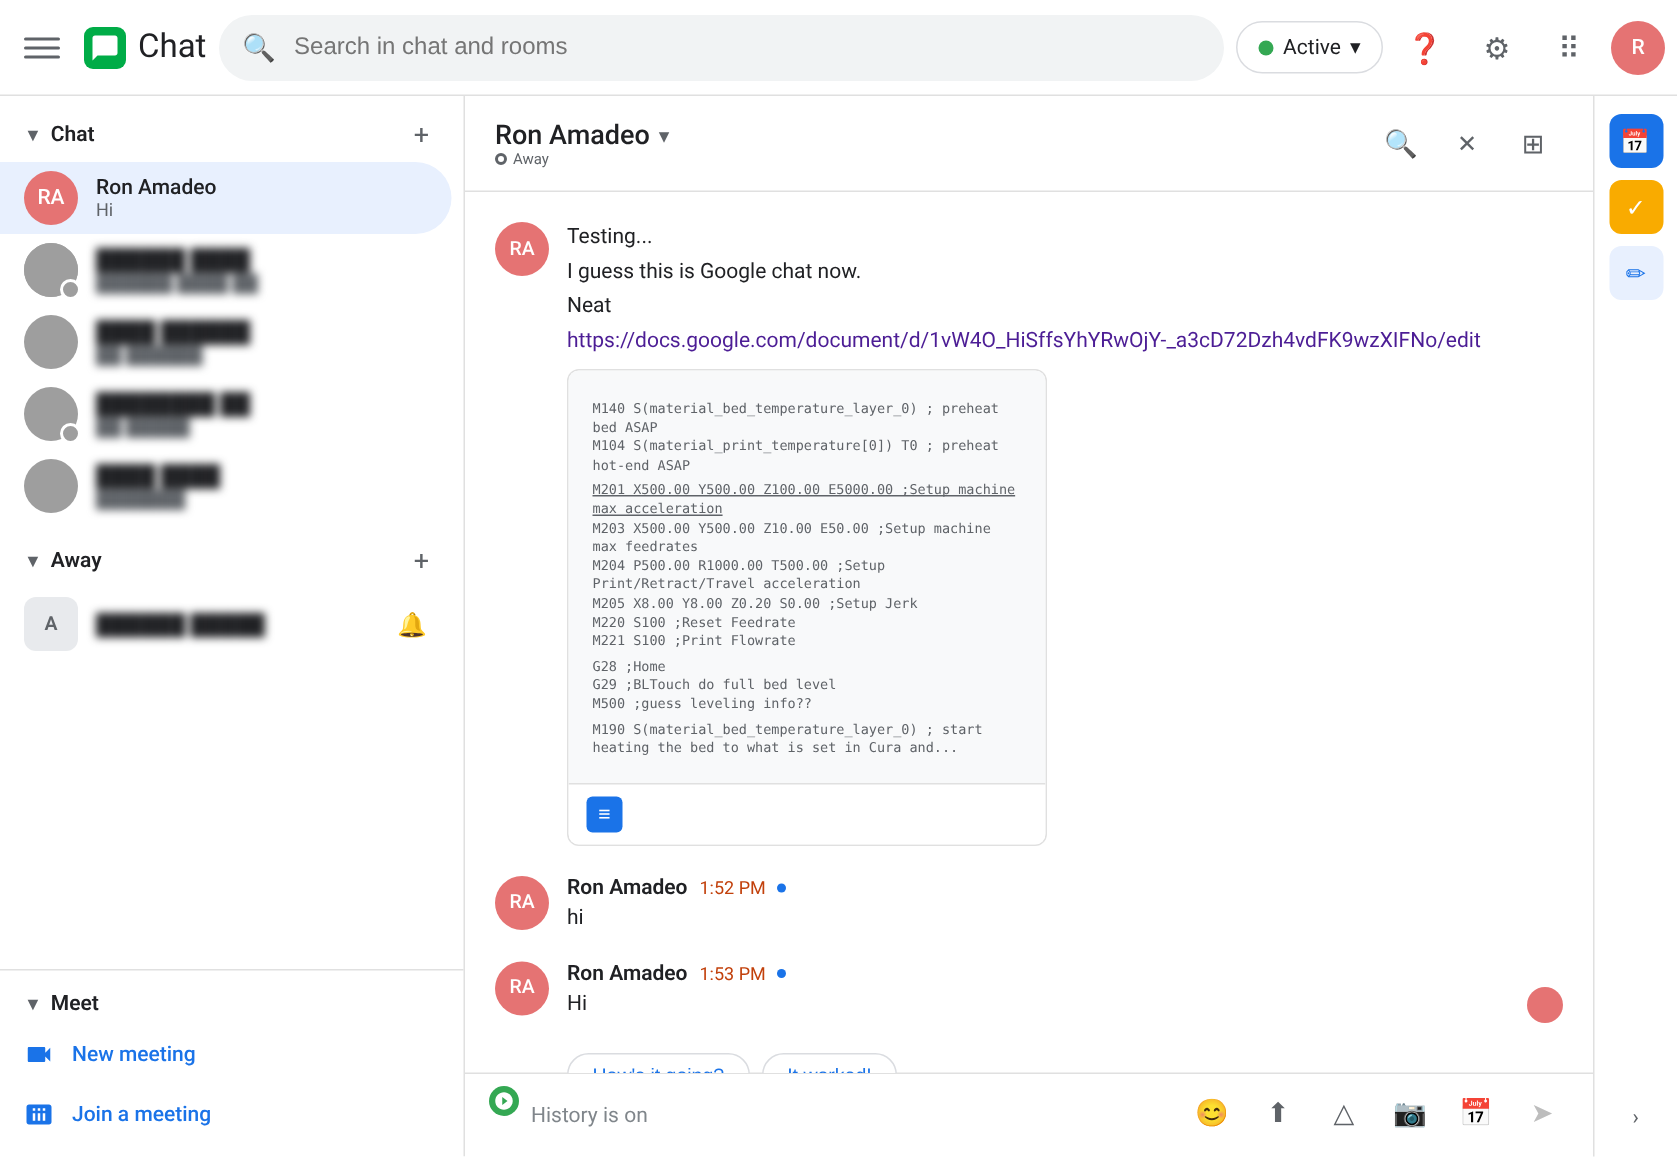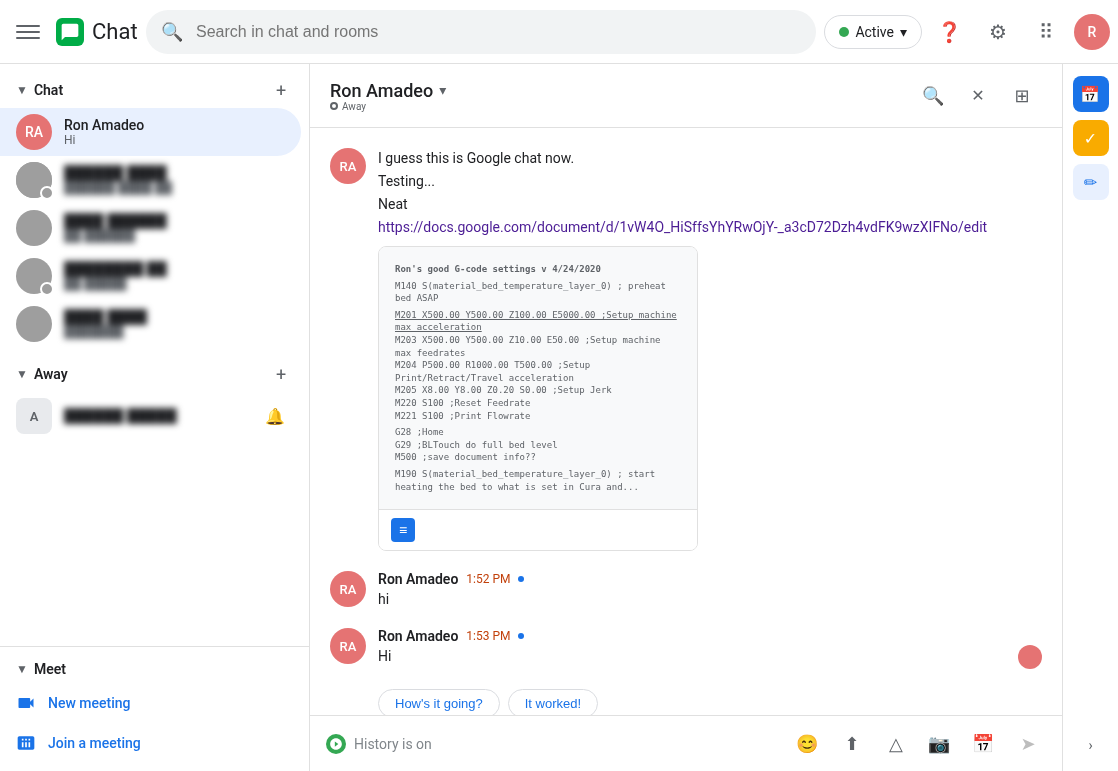--- a/index.html
+++ b/index.html
@@ -331,21 +331,20 @@
       color: #1a73e8;
       cursor: pointer;
       font-weight: 500;
     }
 
     
     .input-area {
       padding: 8px 16px;
       border-top: 1px solid #e0e0e0;
       display: flex;
-      align-items: center;
       gap: 8px;
       flex-shrink: 0;
       height: 56px;
     }
     .input-box {
       flex: 1;
       display: flex;
       align-items: center;
       gap: 8px;
     }
@@ -590,40 +589,40 @@
             <span>⊞</span>
           </div>
         </div>
       </div>
 
       <div class="messages-area">
 
         <div class="message-row" style="align-items:flex-start;">
           <div class="msg-avatar">RA</div>
           <div class="msg-content">
+            <div class="msg-text">Testing...</div>
             <div class="msg-text">I guess this is Google chat now.</div>
-            <div class="msg-text">Testing...</div>
             <div class="msg-text">Neat</div>
             <div class="msg-text">
               <a href="#" class="msg-link">https://docs.google.com/document/d/1vW4O_HiSffsYhYRwOjY-_a3cD72Dzh4vdFK9wzXIFNo/edit</a>
             </div>
 
             <div class="attachment-card">
               <div class="attachment-preview">
-                <div style="font-weight:bold; margin-bottom:4px;">Ron's good G-code settings v 4/24/2020</div>
                 <div style="margin-top:4px;">M140 S(material_bed_temperature_layer_0) ; preheat bed ASAP</div>
+                <div>M104 S(material_print_temperature[0]) T0 ; preheat hot-end ASAP</div>
                 <div style="margin-top:4px;text-decoration:underline;">M201 X500.00 Y500.00 Z100.00 E5000.00 ;Setup machine max acceleration</div>
                 <div>M203 X500.00 Y500.00 Z10.00 E50.00 ;Setup machine max feedrates</div>
                 <div>M204 P500.00 R1000.00 T500.00 ;Setup Print/Retract/Travel acceleration</div>
                 <div>M205 X8.00 Y8.00 Z0.20 S0.00 ;Setup Jerk</div>
                 <div>M220 S100 ;Reset Feedrate</div>
                 <div>M221 S100 ;Print Flowrate</div>
                 <div style="margin-top:4px;">G28 ;Home</div>
                 <div>G29 ;BLTouch do full bed level</div>
-                <div>M500 ;save document info??</div>
+                <div>M500 ;guess leveling info??</div>
                 <div style="margin-top:4px;">M190 S(material_bed_temperature_layer_0) ; start heating the bed to what is set in Cura and...</div>
               </div>
               <div class="attachment-footer">
                 <div class="attachment-icon">≡</div>
                 <span class="attachment-name"></span>
               </div>
             </div>
           </div>
         </div>
 

